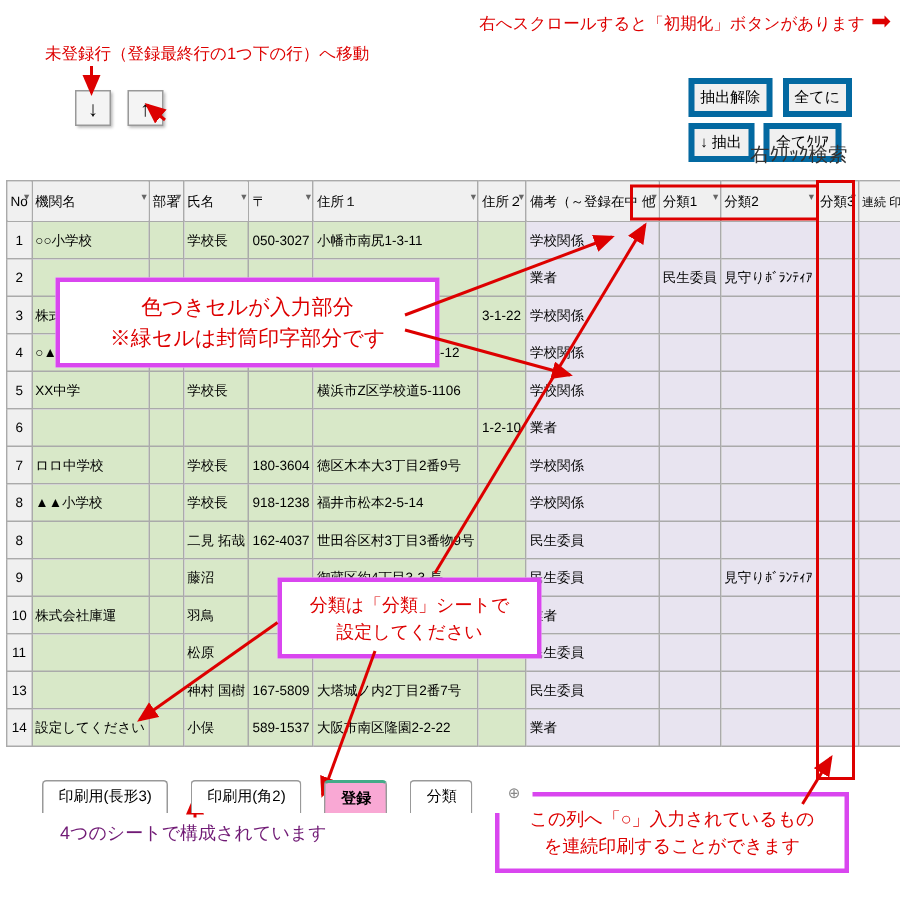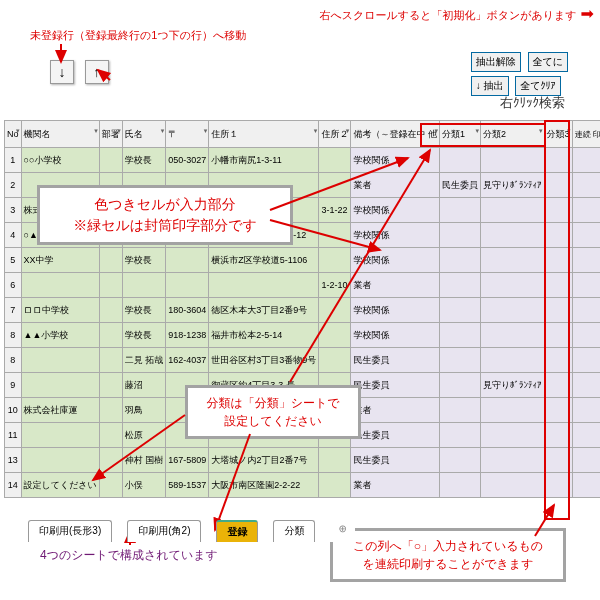--- a/index.html
+++ b/index.html
@@ -4,36 +4,36 @@
 <style>
 body{margin:0;font-family:"MS PGothic","Meiryo",sans-serif;font-size:10px;background:#fff;overflow:hidden;width:600px;height:600px;position:relative}
 .container{position:relative;width:600px;height:600px}
 .top-note-right{position:absolute;top:4px;right:6px;color:#d00;font-size:11px}
 .top-note-right .arrow{color:#d00;font-size:16px;margin-left:4px}
 .top-note-left{position:absolute;top:28px;left:30px;color:#d00;font-size:11px}
 .btn-group{position:absolute;top:60px;left:50px}
 .sq-btn{display:inline-block;width:22px;height:22px;border:1px solid #999;background:#f4f4f4;text-align:center;line-height:22px;font-size:14px;margin-right:8px;box-shadow:1px 1px 2px rgba(0,0,0,.3)}
 .note-mid{position:absolute;top:60px;left:120px;color:#d00;font-size:11px}
 .right-btns{position:absolute;top:50px;right:30px}
-.right-btns button{font-size:10px;padding:2px 4px;margin:2px;border:1px solid #0369a1;background:#f0f0f0}
+.right-btns button{font-size:10px;padding:2px 4px;margin:2px;border:4px solid #0369a1;background:#f0f0f0}
 .right-click-label{position:absolute;top:94px;right:35px;font-size:13px;color:#333}
 table{position:absolute;top:120px;left:4px;border-collapse:collapse;table-layout:fixed}
 th,td{border:1px solid #aaa;padding:1px 2px;overflow:hidden;white-space:nowrap;font-size:9px;height:22px;background:#fff}
 th{background:#f0f0f0;font-weight:normal;text-align:left;height:24px;position:relative}
 th.dd::after{content:"▾";font-size:7px;color:#666;position:absolute;right:1px;top:6px}
 .col-no{width:14px}.col-kikan{width:78px}.col-busho{width:28px}.col-shimei{width:32px}.col-yubin{width:38px}.col-addr1{width:80px}.col-addr2{width:40px}.col-biko{width:56px}.col-bun{width:30px}.col-renzoku{width:18px}
 td.green{background:#d8e8c8}
 td.purple{background:#e8e4f0}
 td.num{text-align:center;background:#f0f0f0}
 .sheet-tabs{position:absolute;bottom:58px;left:28px;display:flex;gap:16px}
 .sheet-tabs div{border:1px solid #999;border-bottom:none;padding:3px 10px;font-size:10px;background:#fff;border-radius:3px 3px 0 0;margin-right:-1px}
-.sheet-tabs div.active{background:#eab308;font-weight:bold;border-top:2px solid #4a8}
+.sheet-tabs div.active{background:#f9a8d4;font-weight:bold;border-top:2px solid #4a8}
 .sheet-tabs .plus{border:none;padding:3px 8px;color:#888}
 .bottom-note-left{position:absolute;bottom:36px;left:40px;color:#701a75;font-size:12px}
-.callout{position:absolute;border:3px solid #a3a3a3;background:#fff;padding:6px 10px;color:#d00;font-size:12px;line-height:1.5;text-align:center}
+.callout{position:absolute;border:3px solid #d946ef;background:#fff;padding:6px 10px;color:#d00;font-size:12px;line-height:1.5;text-align:center}
 .callout.big{top:185px;left:37px;width:230px;font-size:14px}
 .callout.mid{top:385px;left:185px;width:150px}
 .callout.bot{bottom:18px;left:330px;width:210px}
 svg.arrows{position:absolute;top:0;left:0;pointer-events:none}
 .hl-renzoku{position:absolute;border:2px solid #d00;top:120px;left:544px;width:22px;height:396px}
 .hl-bun{position:absolute;border:2px solid #d00;top:123px;left:420px;width:122px;height:20px}
 </style>
 </head>
 <body>
 <div class="container">

